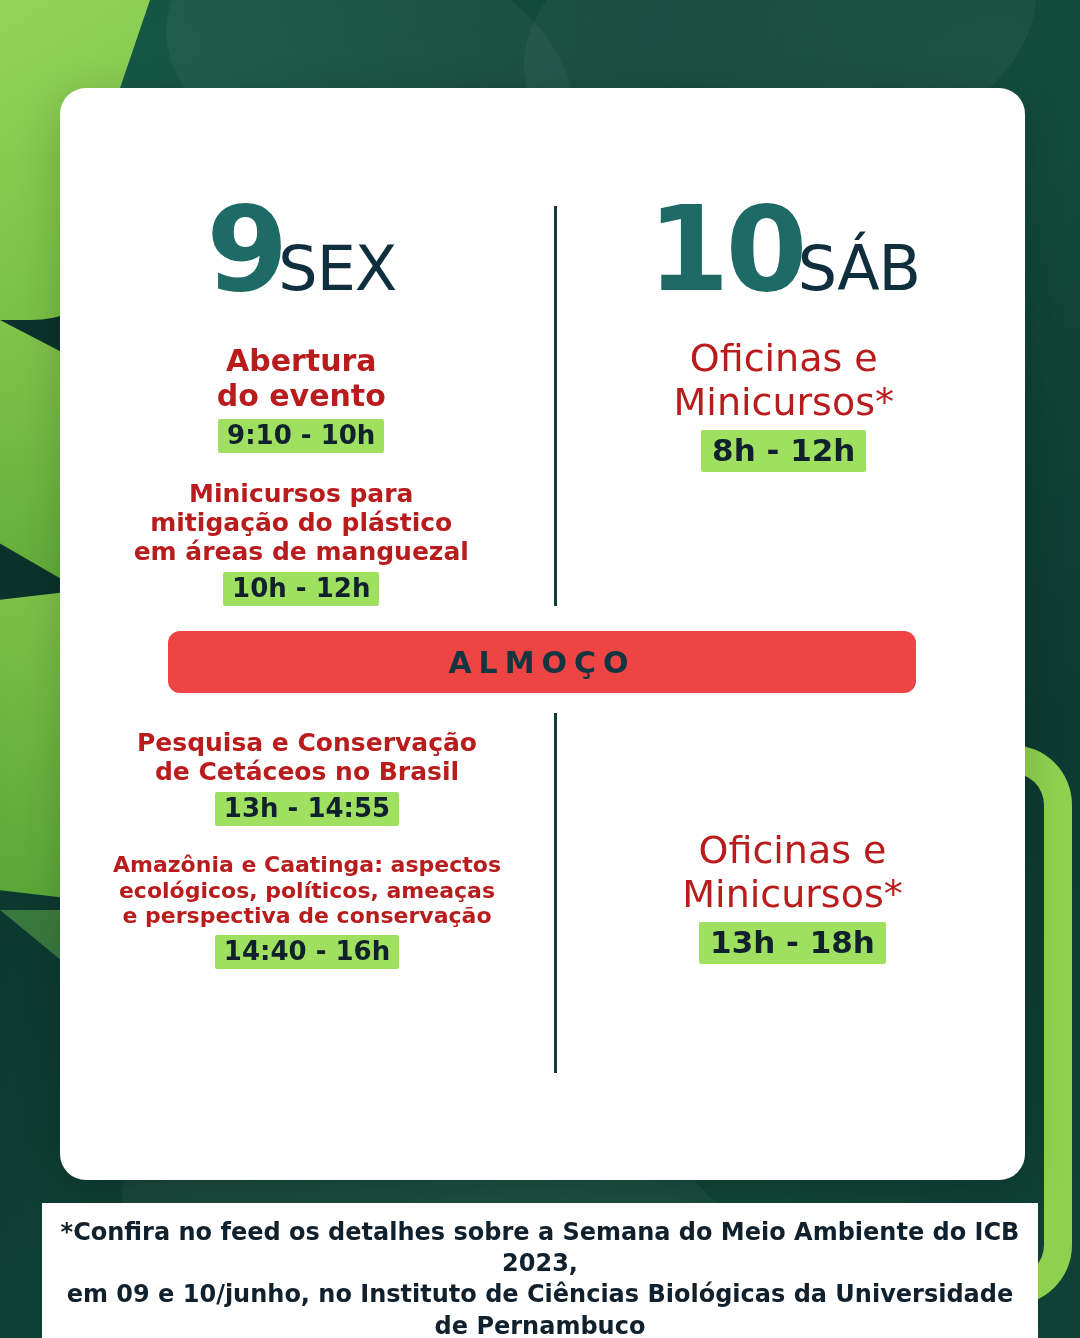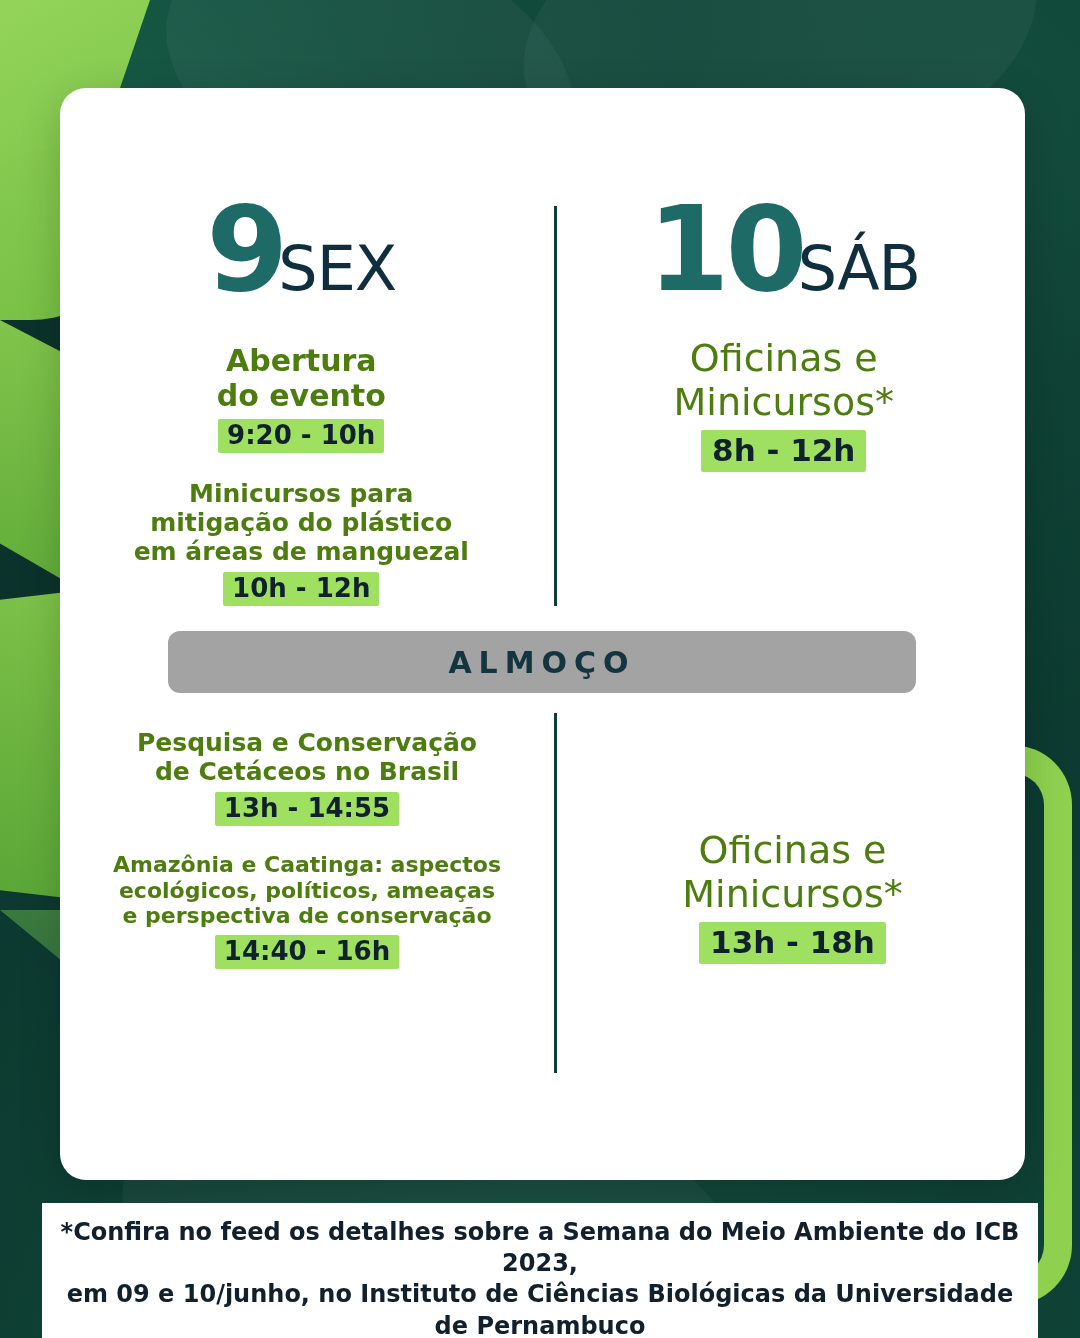--- a/index.html
+++ b/index.html
@@ -162,21 +162,21 @@
   }
 
   .events {
     margin-top: 42px;
     text-align: center;
   }
   .event { margin-bottom: 26px; }
   .event-title {
     font-family: "DejaVu Sans", sans-serif;
     font-weight: 700;
-    color: #4d7c0f;
+    color: #b91c1c;
     line-height: 1.16;
     white-space: pre-line;
   }
   .t-lg   { font-size: 30px; }
   .t-md   { font-size: 25px; }
   .t-sm   { font-size: 22px; }
   .t-xl   { font-size: 38px; font-weight: 500; }
 
   .time {
     display: inline-block;
@@ -191,21 +191,21 @@
   }
   .time.big { font-size: 31px; padding: 2px 11px 4px; }
 
   
   .lunch {
     position: absolute;
     left: 108px;
     top: 543px;
     width: 748px;
     height: 62px;
-    background: #a3a3a3;
+    background: #ef4444;
     border-radius: 12px;
     display: flex;
     align-items: center;
     justify-content: center;
   }
   .lunch-text {
     font-family: "DejaVu Sans", sans-serif;
     font-weight: 700;
     font-size: 30px;
     letter-spacing: 7px;
@@ -278,21 +278,21 @@
       <div class="col">
         <div class="day-head">
           <span class="day-num">9</span>
           <span class="day-dow">SEX</span>
         </div>
 
         <div class="events">
           <div class="event">
             <div class="event-title t-lg">Abertura
 do evento</div>
-            <div class="time">9:20 - 10h</div>
+            <div class="time">9:10 - 10h</div>
           </div>
           <div class="event">
             <div class="event-title t-md">Minicursos para
 mitigação do plástico
 em áreas de manguezal</div>
             <div class="time">10h - 12h</div>
           </div>
         </div>
       </div>
 

